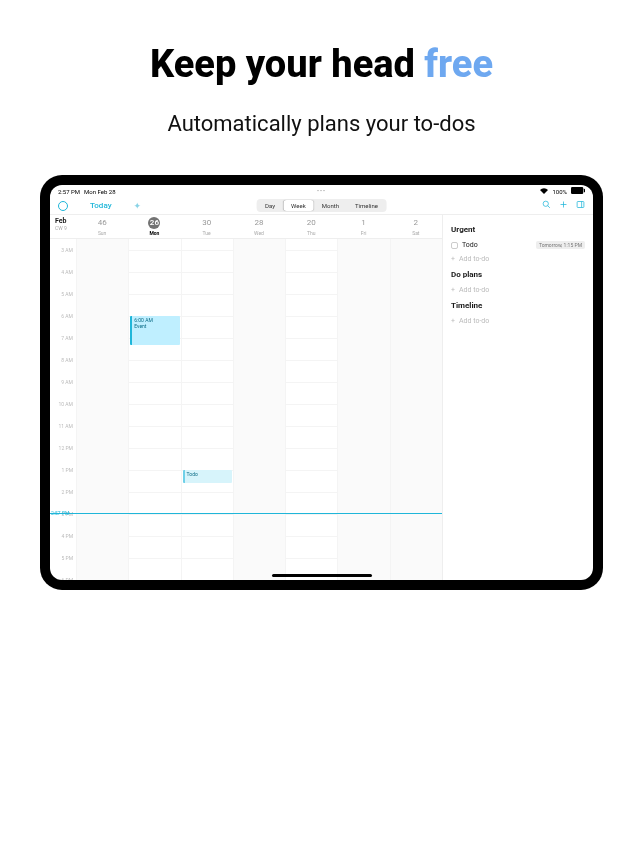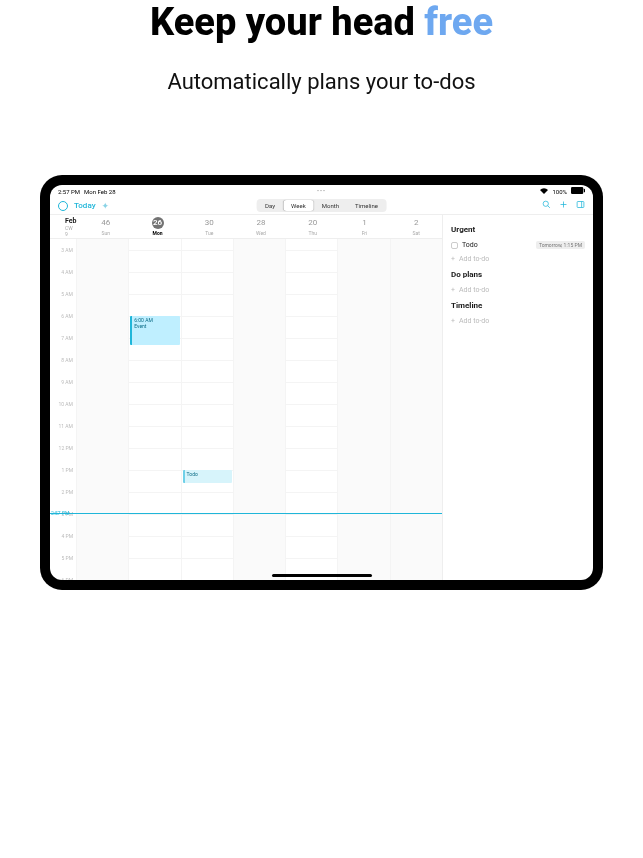--- a/index.html
+++ b/index.html
@@ -1,37 +1,37 @@
 <!DOCTYPE html>
 <html><head>
 <meta charset="utf-8">
 <style>
 *{box-sizing:border-box;margin:0;padding:0;font-family:-apple-system,BlinkMacSystemFont,"Segoe UI",Roboto,sans-serif}
 body{background:#fff;width:643px;height:858px;overflow:hidden}
-.promo-title{text-align:center;font-size:38px;font-weight:800;color:#000}
+.promo-title{text-align:center;font-size:38px;font-weight:800;margin-top:42px;color:#000}
 .promo-title .accent{color:#6ea8f0}
 .promo-sub{text-align:center;font-size:22px;font-weight:400;margin-top:25px;color:#111}
 .device{position:absolute;left:40px;top:175px;width:563px;height:415px;background:#000;border-radius:22px;padding:10px}
 .screen{width:100%;height:100%;background:#fff;border-radius:12px;position:relative;overflow:hidden;font-size:7px;color:#1a1a1a}
 .statusbar{display:flex;justify-content:space-between;align-items:center;height:12px;padding:0 8px;font-size:6px;color:#000}
 .statusbar .left,.statusbar .right{display:flex;gap:4px;align-items:center}
 .toolbar{display:flex;align-items:center;height:18px;padding:0 8px;border-bottom:1px solid #eee;position:relative}
-.tb-left{display:flex;align-items:flex-start;gap:6px}
+.tb-left{display:flex;align-items:flex-start;gap:22px}
 .clock-icon{width:10px;height:10px;border:1px solid #1fb6d9;border-radius:50%;position:relative}
 .today{color:#1fb6d9;font-size:8px;font-weight:500}
 .sparkle{color:#89d3e6;font-size:9px}
 .seg{position:absolute;left:50%;transform:translateX(-50%);display:flex;background:#eee;border-radius:4px;padding:1px;font-size:6px}
 .seg span{padding:2px 8px;border-radius:3px;color:#333}
 .seg .active{background:#fff;box-shadow:0 0 1px rgba(0,0,0,.3)}
 .tb-right{margin-left:auto;display:flex;gap:8px;align-items:center}
 .tb-right svg{width:9px;height:9px}
 .content{display:flex;height:calc(100% - 30px)}
 .cal{flex:1;position:relative;border-right:1px solid #eee}
 .cal-header{display:flex;height:24px;border-bottom:1px solid #eee}
-.gutter-h{width:26px;padding:2px 15px}
+.gutter-h{width:26px;padding:2px 5px}
 .month-lbl{font-size:7px;font-weight:700}
 .cw-lbl{font-size:5px;color:#aaa}
 .daycol-h{flex:1;text-align:center;padding-top:2px}
 .dnum{font-size:8px;color:#999;display:inline-block;width:12px;height:12px;line-height:12px;border-radius:50%}
 .dnum.today-d{background:#737373;color:#fff;font-weight:600}
 .dname{font-size:5px;color:#aaa;margin-top:1px}
 .dname.today-n{color:#000;font-weight:700}
 .grid{position:relative;height:calc(100% - 24px);overflow:hidden}
 .gutter{position:absolute;left:0;top:0;width:26px;height:100%}
 .hour-lbl{position:absolute;right:3px;font-size:5px;color:#bbb;transform:translateY(-50%)}

